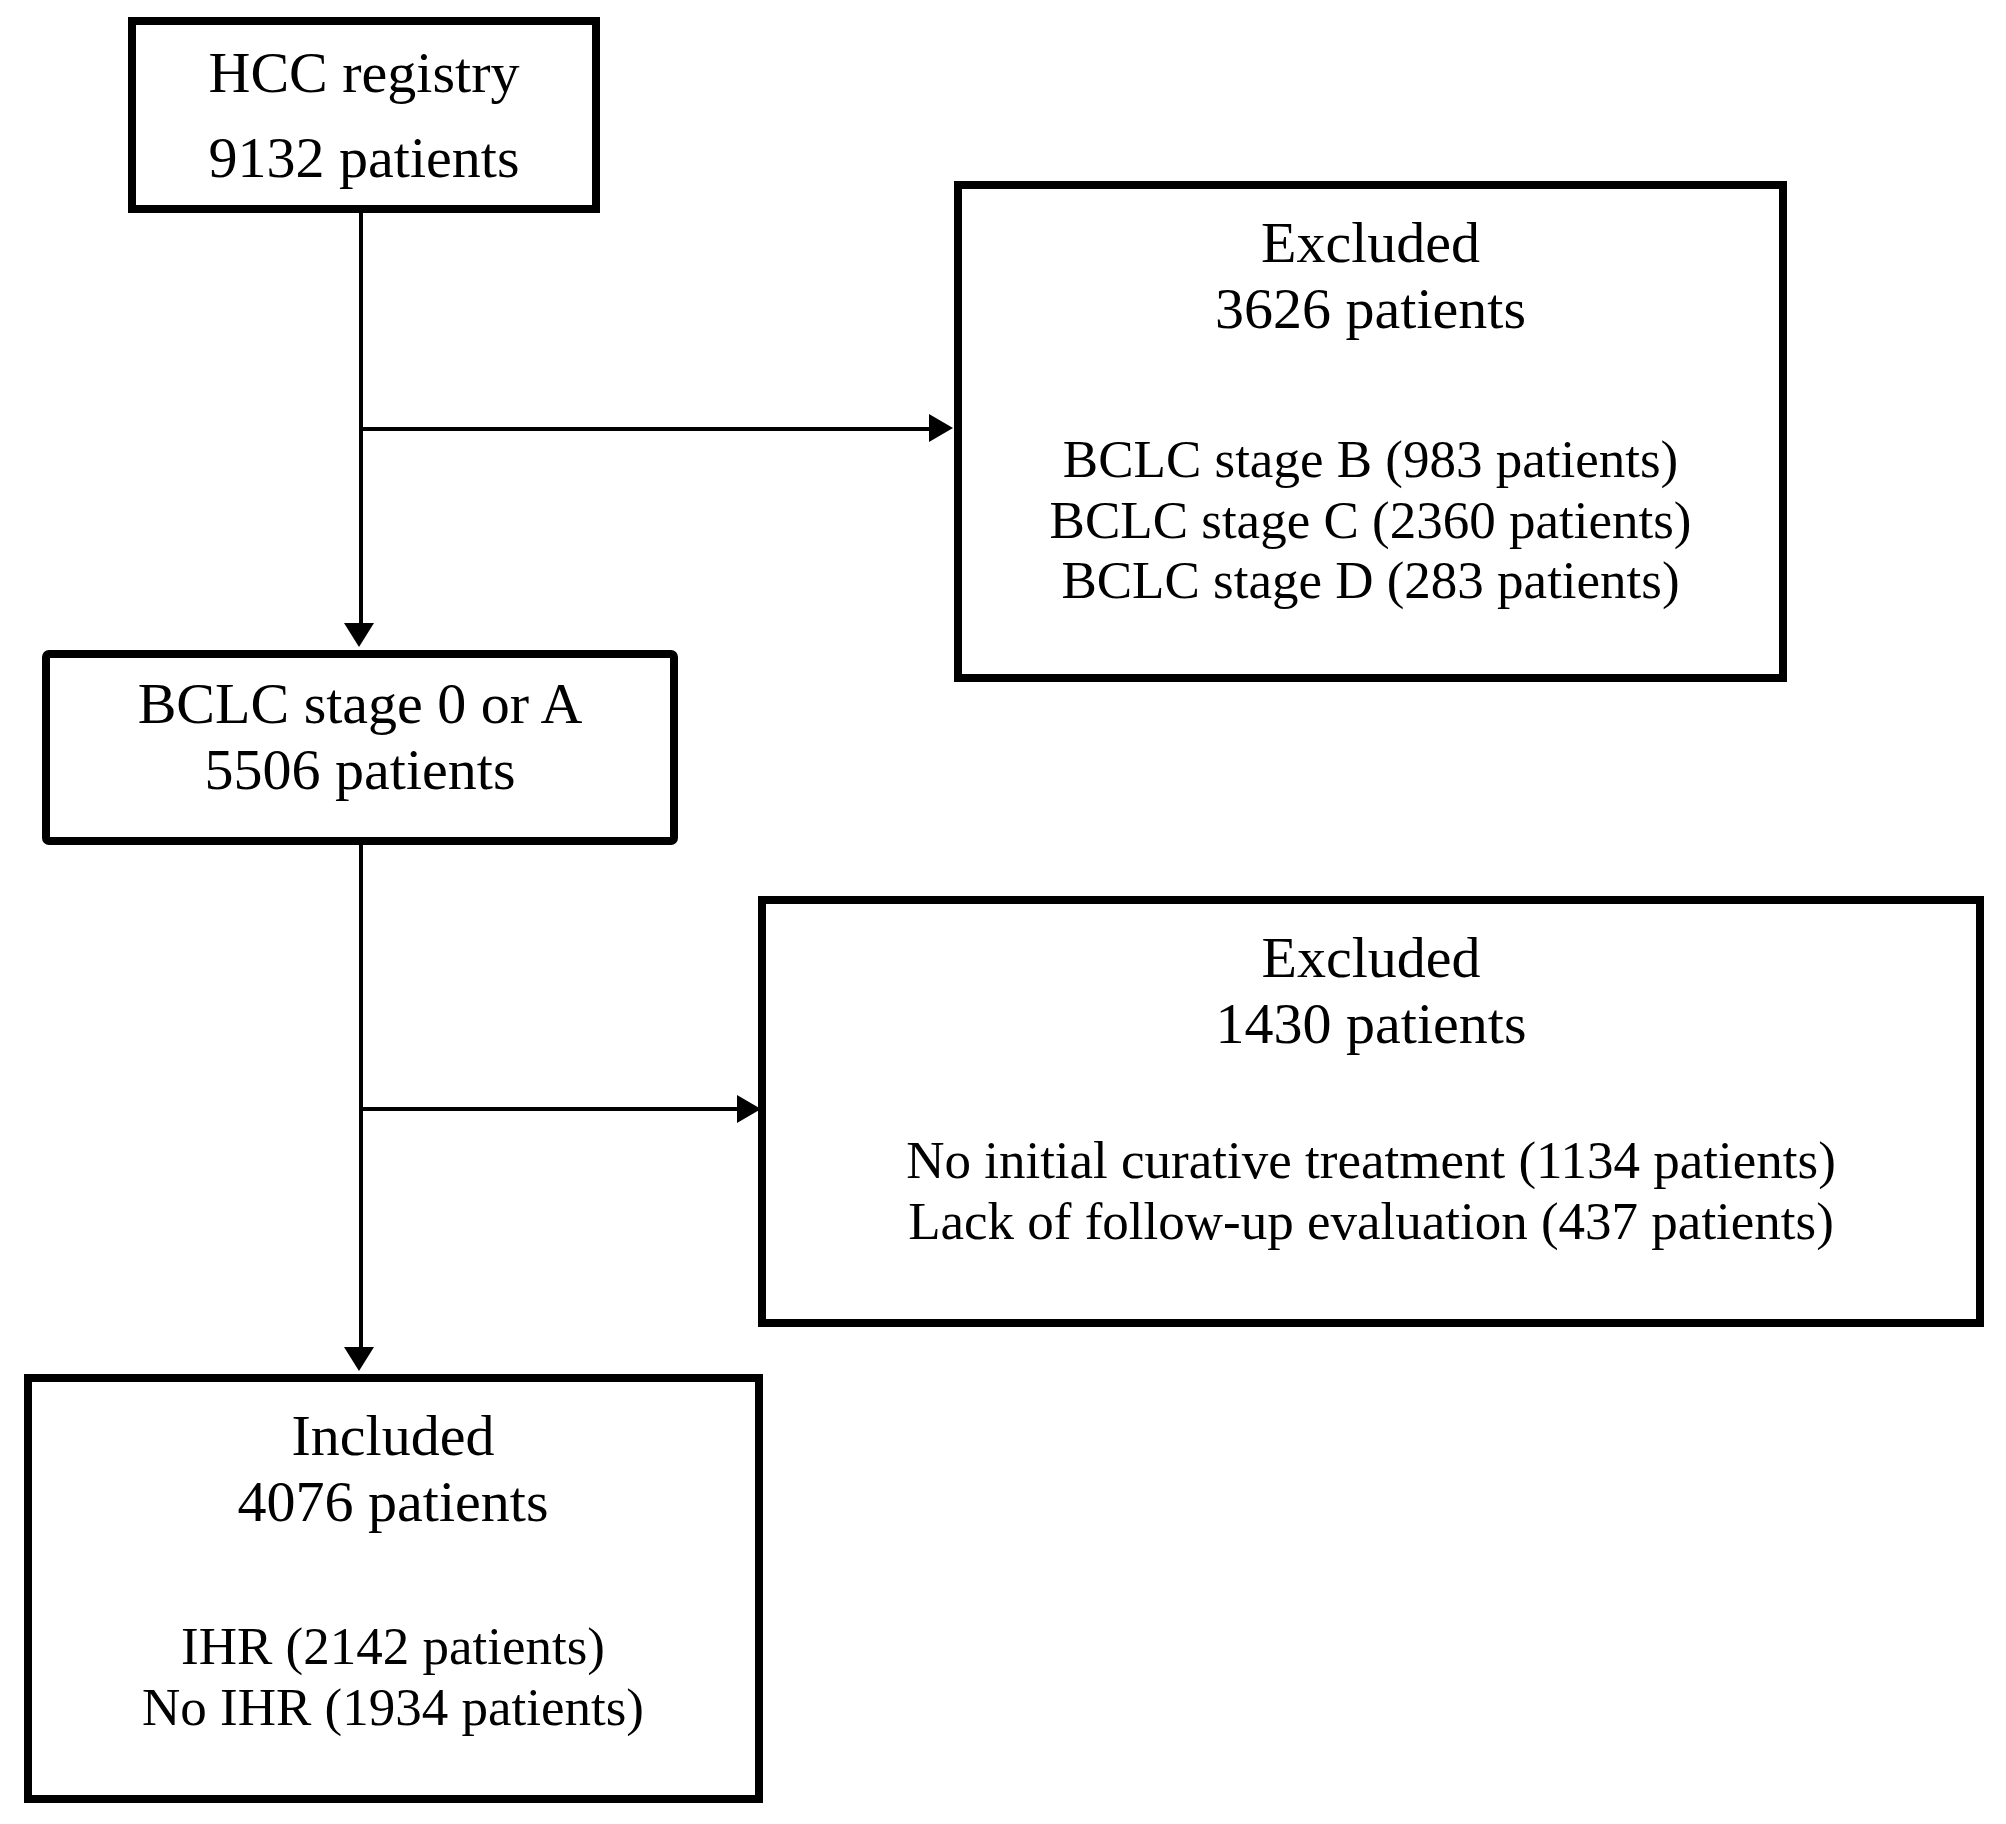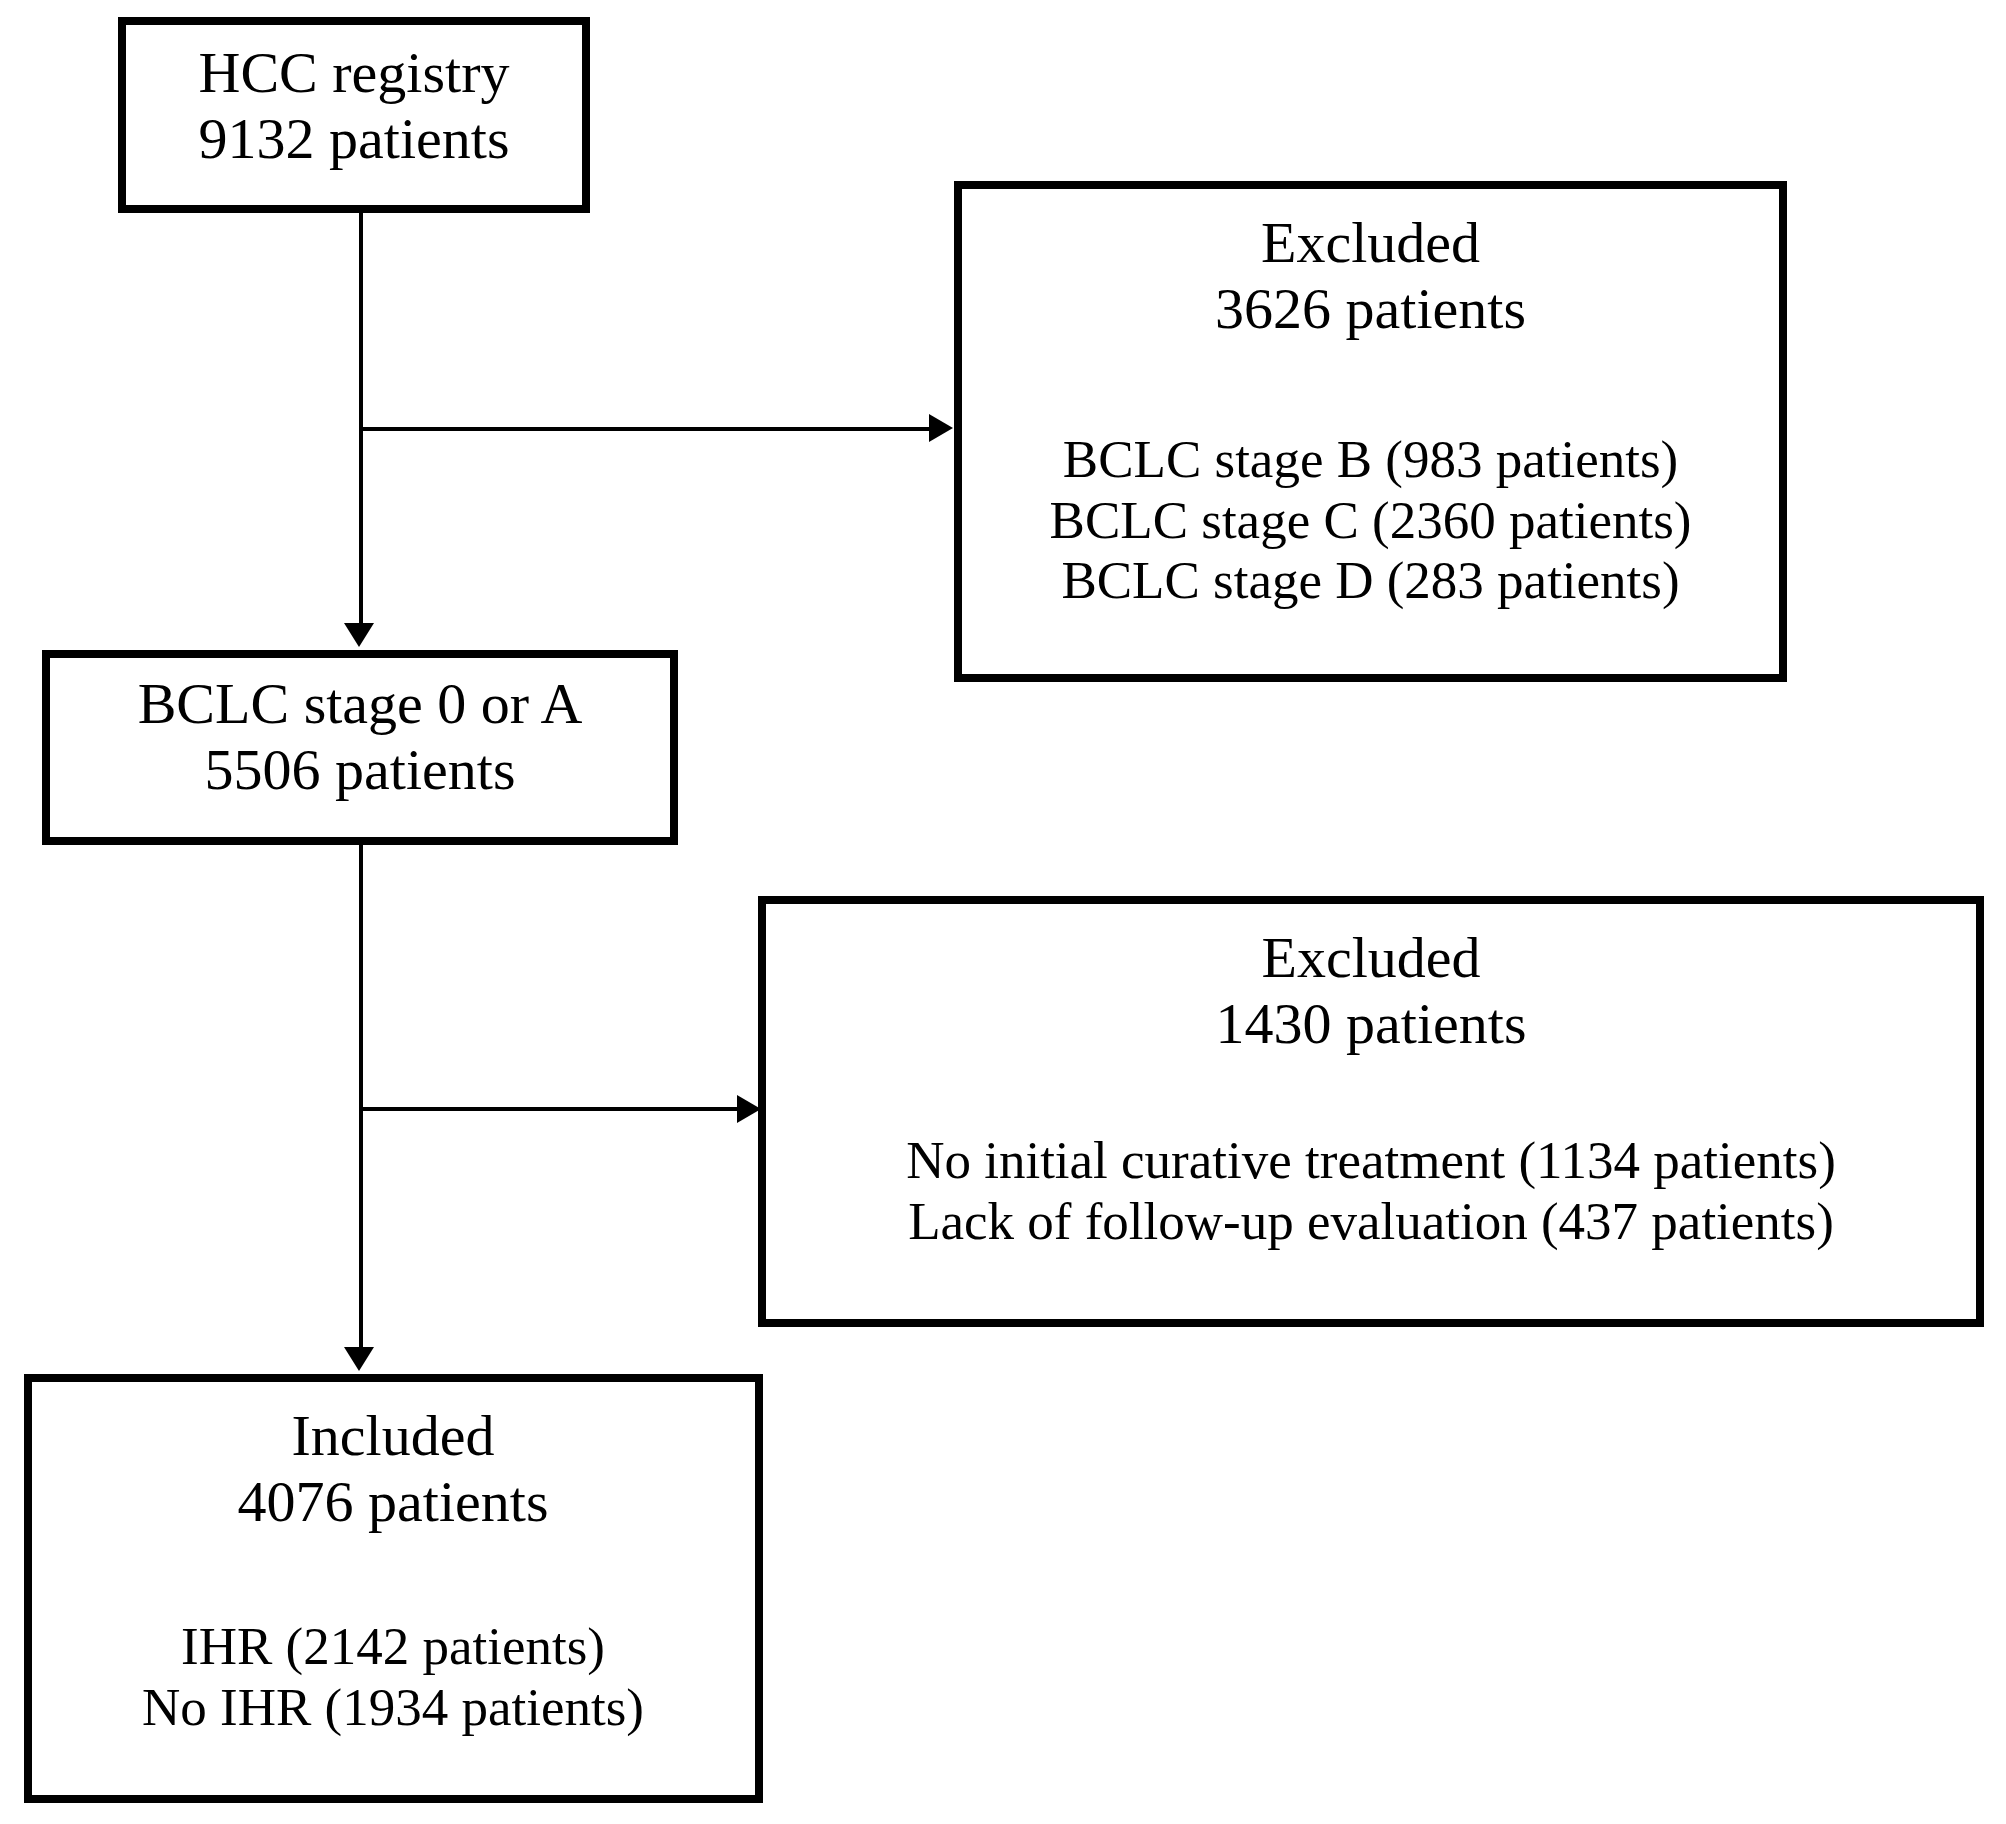--- a/index.html
+++ b/index.html
@@ -38,30 +38,32 @@
   }
   .detail {
     font-size: 53px;
   }
   .gap-block {
     display: block;
   }
 
   
   #box-hcc-registry {
-    left: 118px; top: 17px; width: 472px; height: 196px;
+    left: 128px; top: 17px; width: 472px; height: 196px;
     padding-top: 15px;
+    gap: 19px;
   }
   #box-excluded-stage {
     left: 954px; top: 181px; width: 833px; height: 501px;
     padding-top: 21px;
   }
   #box-bclc-stage {
     left: 42px; top: 650px; width: 636px; height: 195px;
     padding-top: 13px;
+    border-radius: 7px;
   }
   #box-excluded-treatment {
     left: 758px; top: 896px; width: 1226px; height: 431px;
     padding-top: 21px;
   }
   #box-included {
     left: 23.5px; top: 1374px; width: 739px; height: 429px;
     padding-top: 21px;
   }
 

